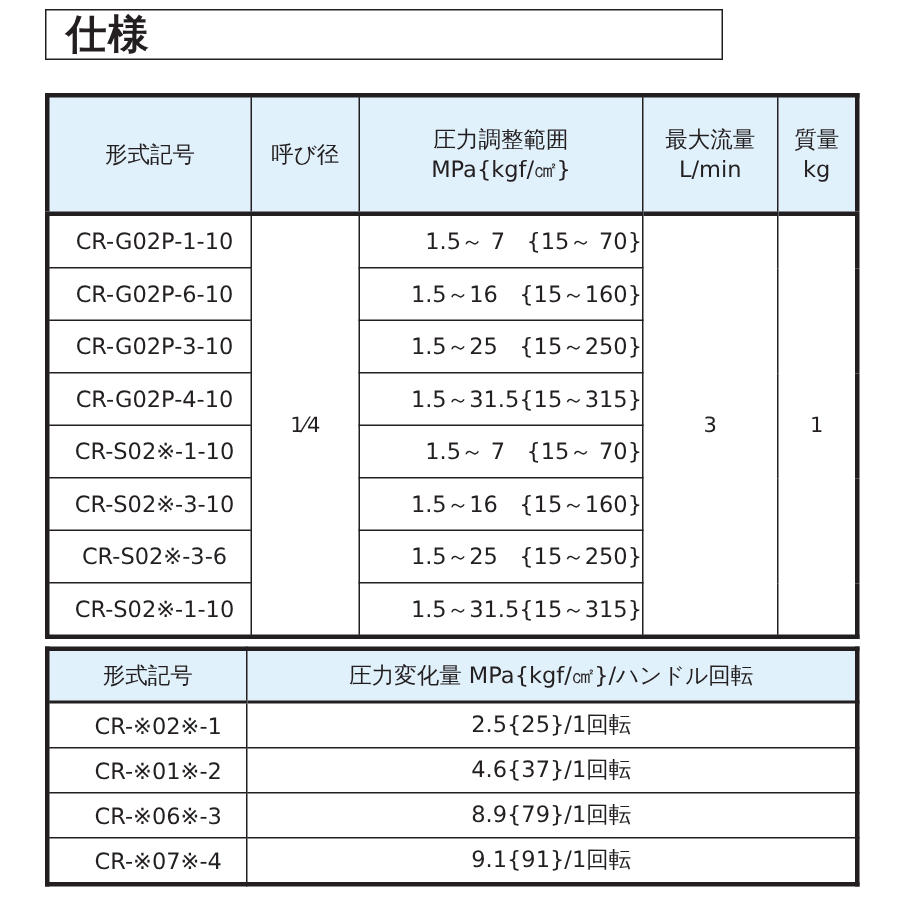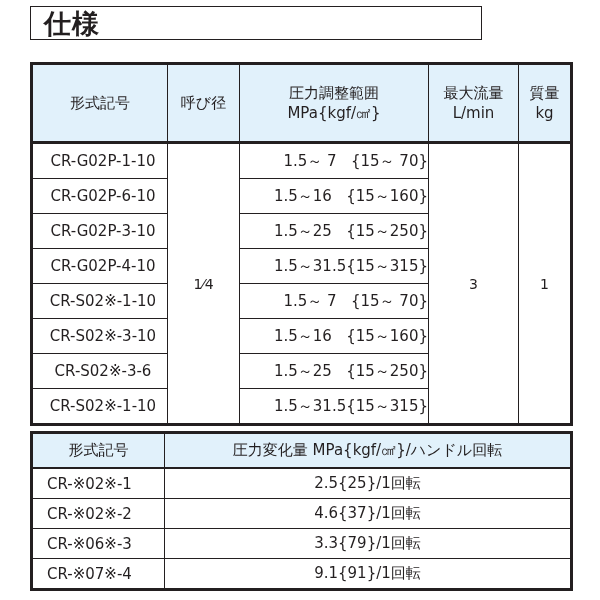--- a/index.html
+++ b/index.html
@@ -10,21 +10,21 @@
   td,th{border:1px solid #231f20;text-align:center;vertical-align:middle;padding:0;font-weight:normal;}
   .t1{left:30px;top:62px;width:540px;border:3px solid #231f20;}
   .t1 th{background:#e1f1fb;height:76px;font-size:15px;line-height:20px;border-bottom:3px solid #231f20;}
   .t1 td{height:34px;font-size:14px;}
   .t1 td.model{text-align:center;padding-left:6px;font-size:15px;}
   .t1 td.range{text-align:right;padding-left:14px;white-space:pre;font-size:15px;}
   .frac{font-size:14px;}
   .t2{left:30px;top:431px;width:540px;border:3px solid #231f20;}
   .t2 th{background:#e1f1fb;height:33px;font-size:15px;border-bottom:2px solid #231f20;}
   .t2 td{height:29px;font-size:15px;}
-  .t2 td.model{text-align:left;padding-left:14px;}
+  .t2 td.model{text-align:center;padding-left:14px;}
 </style>
 </head>
 <body>
 
 <div class="title-box">
   <span>仕様</span>
 </div>
 
 <table class="t1">
   <colgroup>
@@ -101,25 +101,25 @@
       <th>形式記号</th>
       <th>圧力変化量 MPa{kgf/㎠}/ハンドル回転</th>
     </tr>
   </thead>
   <tbody>
     <tr>
       <td class="model">CR-※02※-1</td>
       <td>2.5{25}/1回転</td>
     </tr>
     <tr>
-      <td class="model">CR-※02※-2</td>
+      <td class="model">CR-※01※-2</td>
       <td>4.6{37}/1回転</td>
     </tr>
     <tr>
       <td class="model">CR-※06※-3</td>
-      <td>3.3{79}/1回転</td>
+      <td>8.9{79}/1回転</td>
     </tr>
     <tr>
       <td class="model">CR-※07※-4</td>
       <td>9.1{91}/1回転</td>
     </tr>
   </tbody>
 </table>
 
 </body></html>

